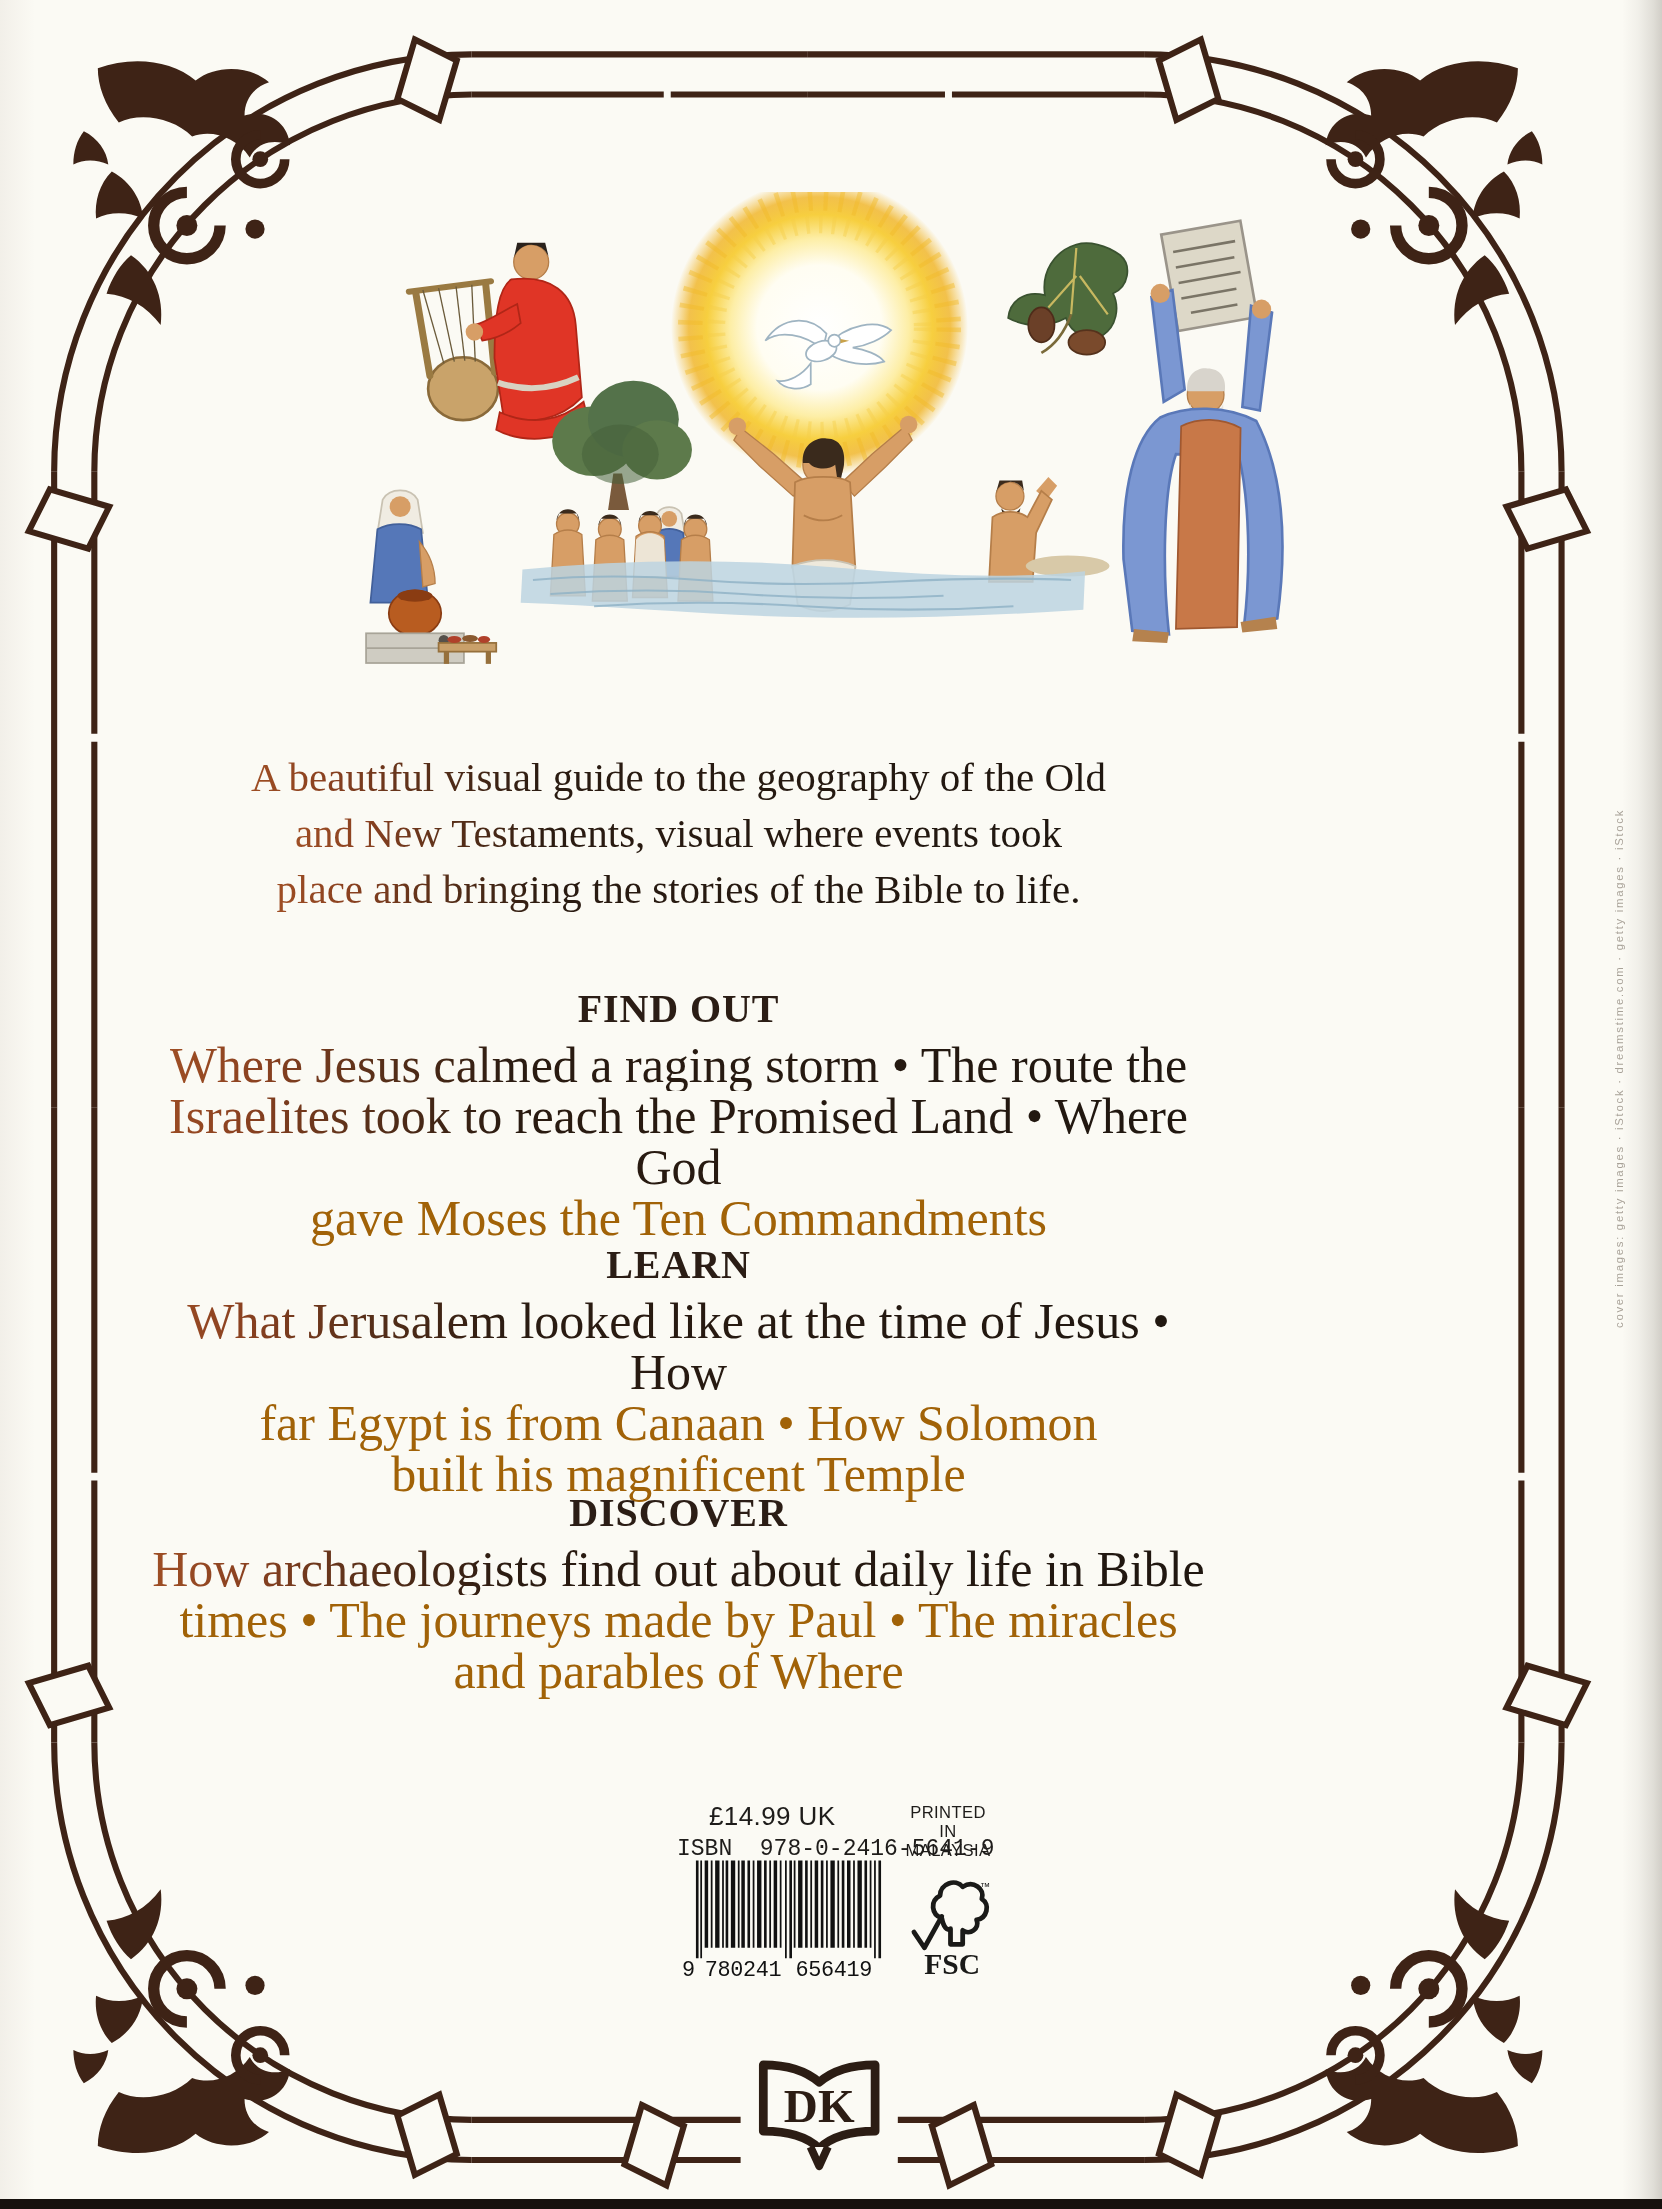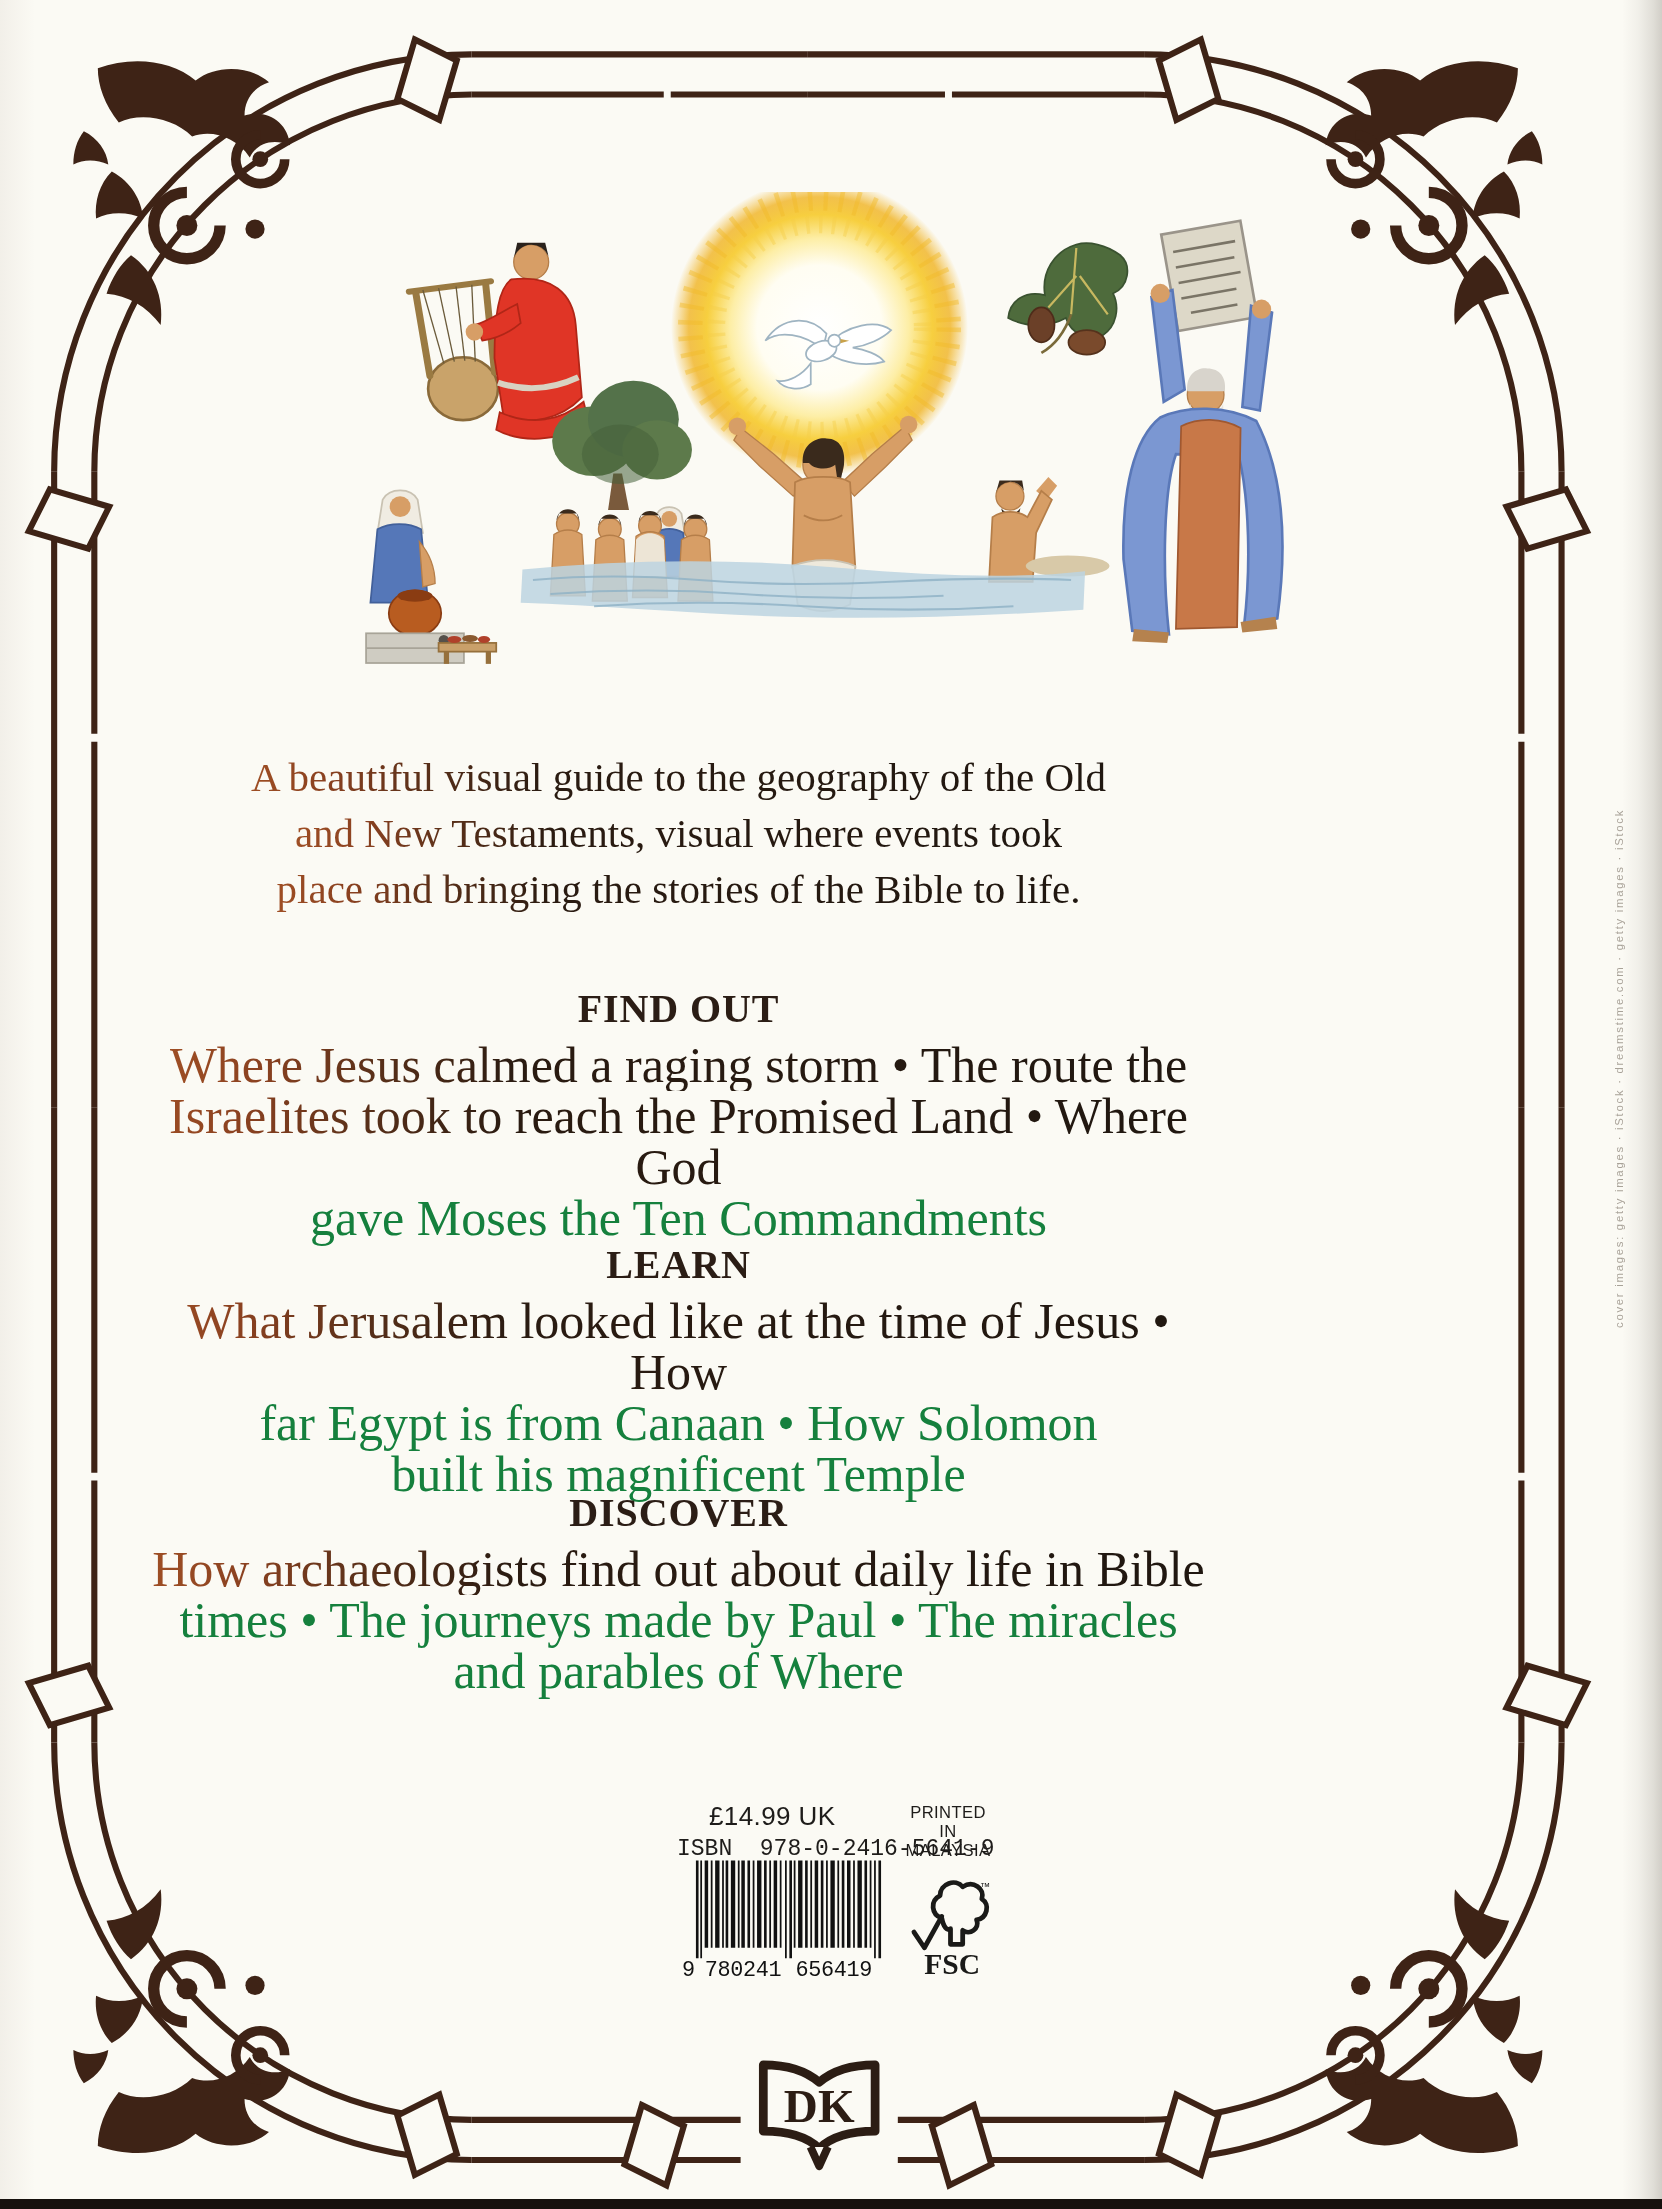--- a/index.html
+++ b/index.html
@@ -23,21 +23,21 @@
   .border-svg{position:absolute;left:0;top:0;}
   .illus-svg{position:absolute;left:332px;top:192px;}
 
   .content{position:absolute;left:148px;width:1061px;text-align:center;color:#241a12;}
   .intro{top:749px;font-size:41px;line-height:56px;}
   .sec1{top:983px;}
   .sec2{top:1239px;}
   .sec3{top:1487px;}
   .sec-heading{font-size:40px;line-height:52px;font-weight:bold;letter-spacing:0.9px;color:#2b1d15;margin-bottom:5.2px;}
   .body-line{font-size:50px;line-height:51px;}
-  .plain{color:#15803d;}
+  .plain{color:#a16207;}
   .foil{color:#241a12;}
   @supports ((-webkit-background-clip:text) or (background-clip:text)){
     .foil{
       background:linear-gradient(90deg,#9e4e24 0%,#8a4120 9%,#5a3019 20%,#2a1b11 34%,#201710 100%);
       -webkit-background-clip:text;background-clip:text;color:transparent;
       display:inline-block;
     }
   }
   .pub-text{position:absolute;color:#1e1c1a;}
   .price{left:677px;top:1801px;font-family:"Liberation Sans",sans-serif;font-size:26px;letter-spacing:0.4px;margin-left:32px;}

